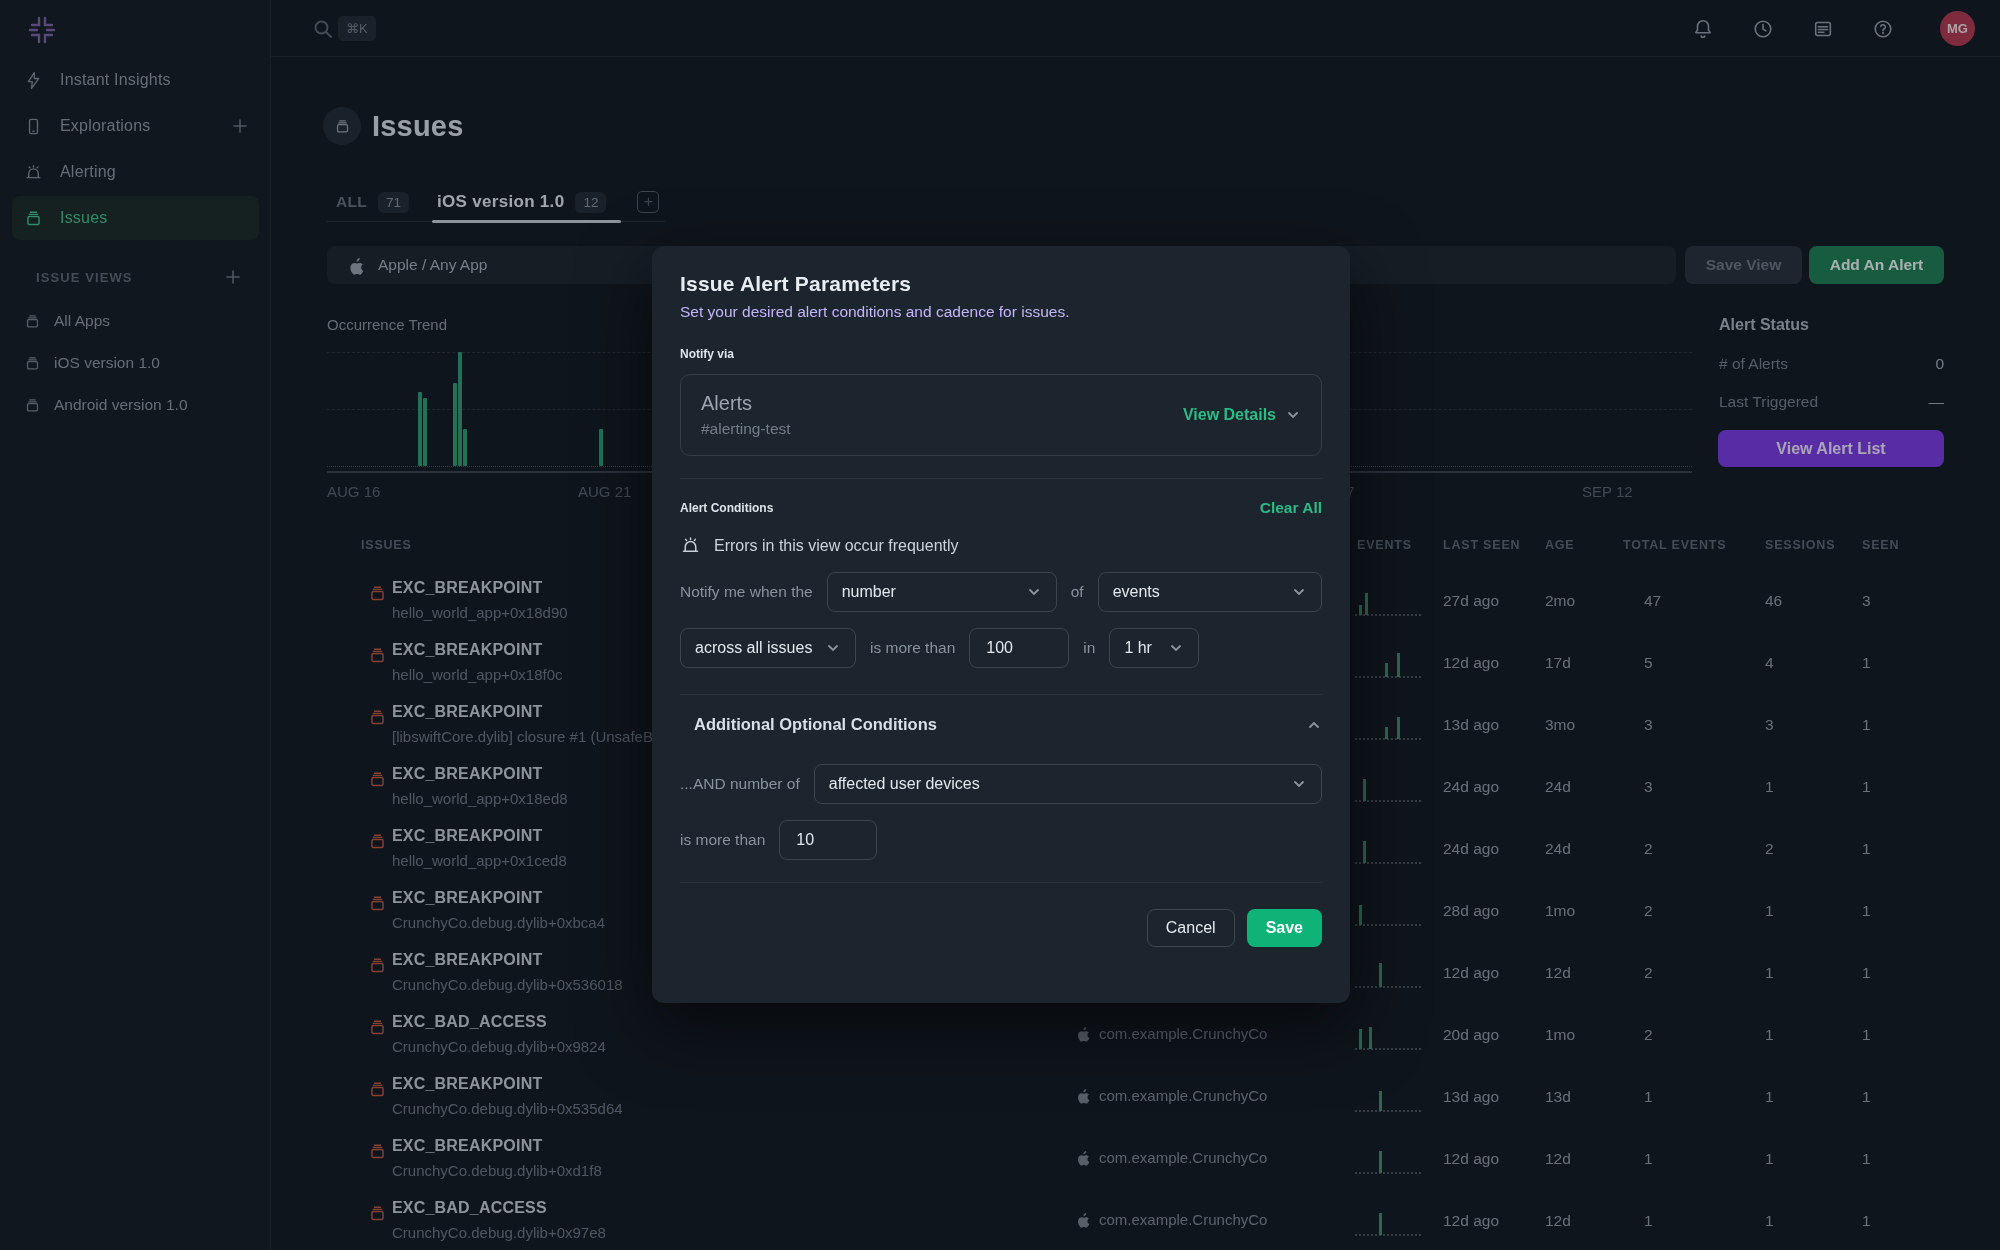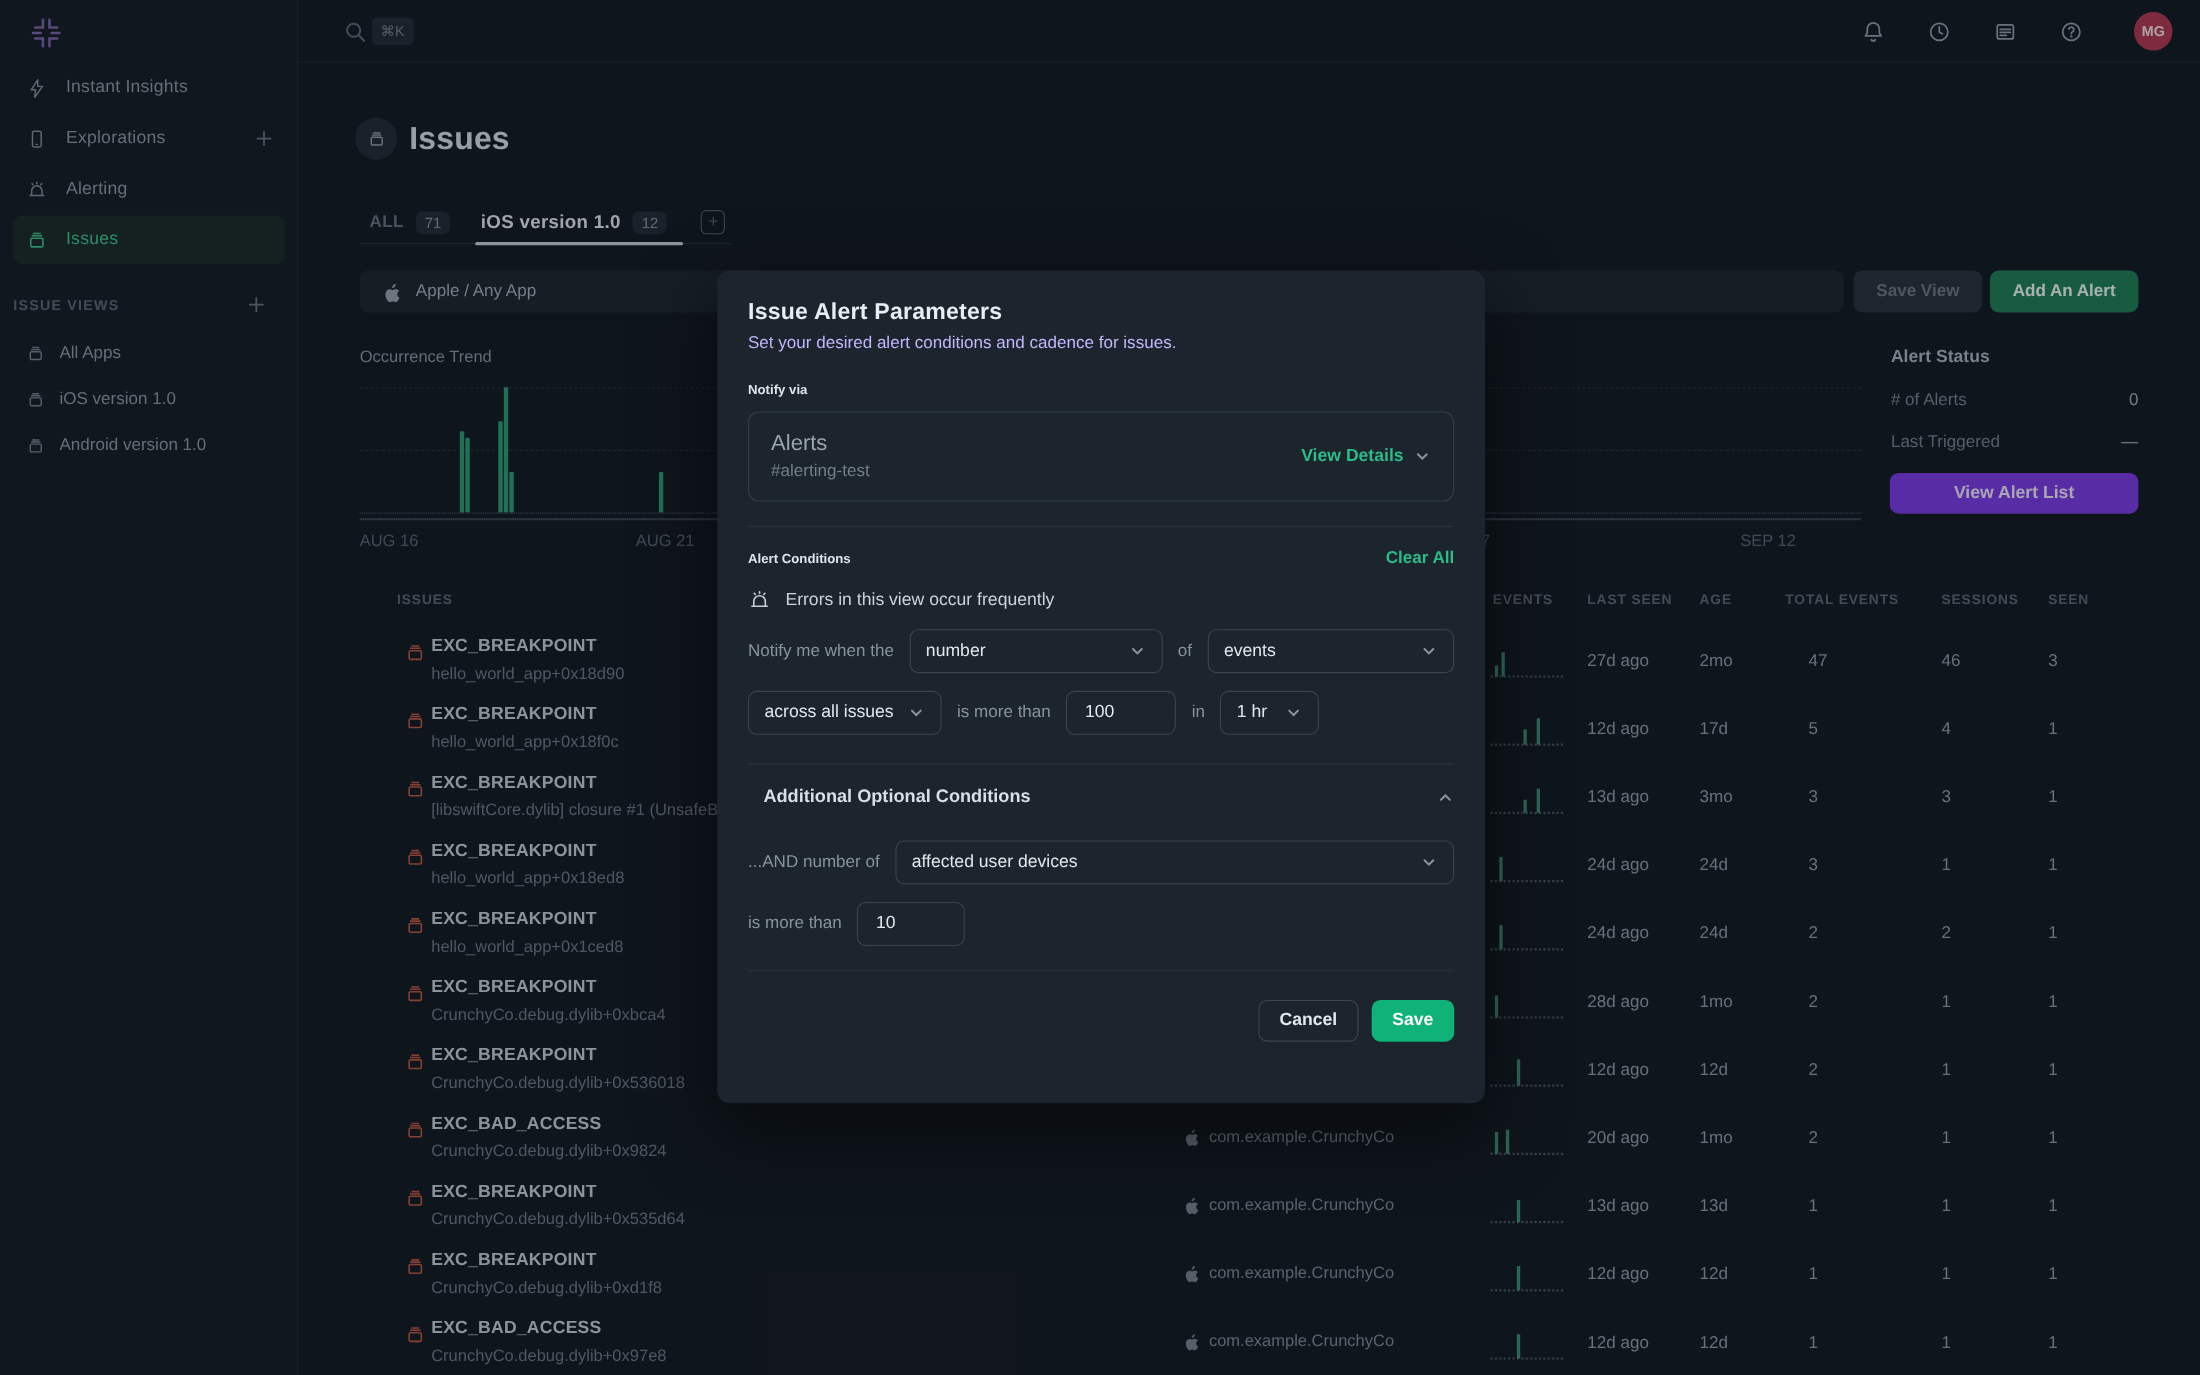--- a/index.html
+++ b/index.html
@@ -11,21 +11,21 @@
   .sidebar { position:absolute; left:0; top:0; width:271px; height:1250px; background:#161d24; border-right:1px solid #202a33; z-index:10; }
   .logo { position:absolute; left:26px; top:14px; width:32px; height:32px; color:#7d64ab; }
   .nav { position:absolute; left:0; top:56px; width:271px; }
   .nav-item { position:relative; height:44px; margin:2px 12px; display:flex; align-items:center; gap:17px; padding:0 12px; border-radius:8px; color:#8e99a4; cursor:pointer; }
   .nav-item .ico { width:19px; height:19px; flex:0 0 19px; color:#848f9a; }
   .nav-item .lbl { font-size:16px; letter-spacing:.2px; }
   .nav-item.active { background:#1b2b27; }
   .nav-item.active .lbl { color:#3fc48c; }
   .nav-item.active .ico { color:#3fc48c; }
   .nav-plus { position:absolute; right:10px; top:50%; transform:translateY(-50%); width:18px; height:18px; color:#6c7782; }
-  .sec-label { position:absolute; left:12px; top:270px; font-size:13px; letter-spacing:1.1px; color:#5d6975; font-weight:700; }
+  .sec-label { position:absolute; left:36px; top:270px; font-size:13px; letter-spacing:1.1px; color:#5d6975; font-weight:700; }
   .sec-plus { position:absolute; right:28px; top:268px; width:18px; height:18px; color:#6c7782; }
   .views { position:absolute; left:0; top:300px; width:271px; }
   .view-item { height:42px; margin:0 12px; display:flex; align-items:center; gap:13px; padding:0 12px; border-radius:8px; color:#8e99a4; cursor:pointer; }
   .view-item .ico { width:17px; height:17px; color:#79848f; }
   .view-item .lbl { font-size:15.5px; }
 
   
   .topbar { position:absolute; left:271px; top:0; width:1729px; height:57px; border-bottom:1px solid #1f2931; }
   .search-ico { position:absolute; left:41px; top:18px; width:22px; height:22px; color:#5f6b76; cursor:pointer; }
   .kbd { position:absolute; left:67px; top:16px; height:25px; padding:0 8px; background:#232c35; border-radius:5px; font-size:13px; color:#76828e; display:flex; align-items:center; }
@@ -103,21 +103,21 @@
   .alarm-row .ico { width:21px; height:21px; color:#c6cfd7; }
   .alarm-row .txt { font-size:16px; color:#ccd4db; }
   .cond-row { margin-top:16px; display:flex; align-items:center; gap:14px; }
   .cond-lbl { font-size:15.5px; color:#87939e; white-space:nowrap; }
   .select { height:40px; border:1px solid #3a4550; border-radius:8px; display:flex; align-items:center; justify-content:space-between; padding:0 14px; cursor:pointer; background:transparent; }
   .select .s-val { font-size:16px; color:#e2e8ed; }
   .tinput { height:40px; border:1px solid #3a4550; border-radius:8px; background:transparent; padding:0 16px; font-size:16px; color:#e2e8ed; font-family:inherit; }
   .aoc-head { margin-top:20px; display:flex; align-items:center; justify-content:space-between; padding-left:14px; }
   .aoc-title { font-size:16.5px; font-weight:700; color:#d8dfe6; }
   .m-footer { margin-top:26px; display:flex; justify-content:flex-end; gap:12px; }
-  .btn-cancel { height:38px; padding:0 18px; background:transparent; border:1px solid #3c4752; border-radius:8px; font-size:16px; font-weight:700; color:#e5eaef; cursor:pointer; }
+  .btn-cancel { height:38px; padding:0 18px; background:transparent; border:1px solid #3c4752; border-radius:8px; font-size:16px; font-weight:400; color:#e5eaef; cursor:pointer; }
   .btn-save { height:38px; padding:0 19px; background:#0fb377; border:none; border-radius:8px; font-size:16px; font-weight:600; color:#ffffff; cursor:pointer; }
   svg { display:block; }
 </style>
 </head>
 <body>
 
 <div class="app">
 
   <div class="sidebar">
     <div class="logo">

